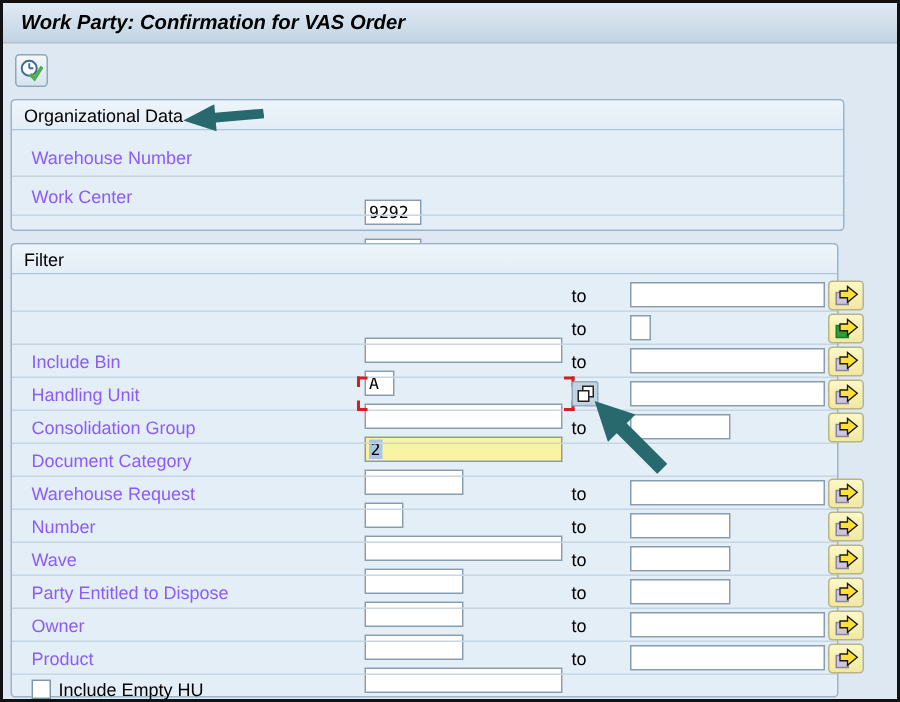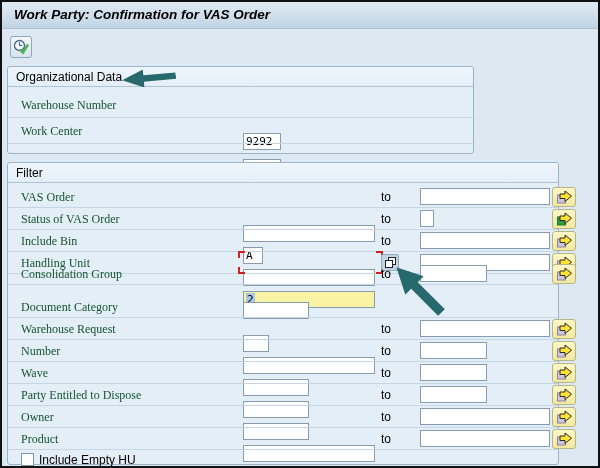--- a/index.html
+++ b/index.html
@@ -33,40 +33,40 @@
     padding: 0; cursor: pointer;
   }
   .exec-btn svg { display: block; margin: 2px auto; }
 
   .gbox {
     position: absolute;
     background: #e4eef7;
     border: 1px solid #9db4c8;
     border-radius: 3px;
   }
-  .gbox-org { left: 5px; top: 64px; width: 467px; height: 88px; }
+  .gbox-org { left: 5px; top: 64px; width: 556px; height: 88px; }
   .gbox-filter { left: 5px; top: 160px; width: 552px; height: 303px; }
 
   .gtitle {
     height: 20px; line-height: 20px;
     padding-left: 8px; font-size: 12px; color: #000;
     background: linear-gradient(#eef5fb, #e4eef7);
     border-bottom: 1px solid #b0c4d4;
     border-radius: 3px 3px 0 0;
   }
 
   .orow { position: absolute; left: 0; right: 0; height: 26px; border-bottom: 1px solid #c6d6e3; }
   .orow-1 { top: 25px; } .orow-2 { top: 51px; }
 
   .frow { position: absolute; left: 0; right: 0; height: 22px; border-bottom: 1px solid #c6d6e3; }
   .frow-last { border-bottom: none; }
 
   .lbl {
     position: absolute; left: 13px; top: 0;
-    font-size: 12px; color: #14532d; line-height: 22px; white-space: nowrap; font-family: Liberation Serif, serif;
+    font-size: 12px; color: #8b5cf6; line-height: 22px; white-space: nowrap;
   }
   .orow .lbl { line-height: 26px; }
 
   .fld {
     position: absolute; top: 2px; height: 17px;
     background: #fff; border: 1px solid #879cae;
     font-family: "DejaVu Sans Mono", monospace; font-size: 11px;
     padding: 0 2px; color: #000;
   }
   .orow .fld { top: 4px; }
@@ -163,36 +163,34 @@
       <span class="lbl">Work Center</span>
       <input class="fld f-from w-org" value="WVI1" style="">
     </div>
   </div>
   <div class="arrow arrow-org"></div>
 
   <div class="gbox gbox-filter">
     <div class="gtitle">Filter</div>
 
     <div class="frow" style="top:23px">
-      <span class="lbl">VAS Order</span>
       <input class="fld f-from w-wide" value="" style="">
       <span class="to">to</span>
       <input class="fld f-to w-wide-to" value="" style="">
       <button class="msel-btn">
         <span>
           <svg width="17" height="14" viewBox="0 0 17 14">
             <rect x="1.5" y="5" width="8" height="8" fill="#cfc6dd" stroke="#8a84a0" stroke-width="1"></rect>
             <polygon points="4,4 9,4 9,1 15.5,6.2 9,11.5 9,8.5 4,8.5" fill="#ffe13a" stroke="#1a1a1a" stroke-width="0.9"></polygon>
           </svg>
         </span>
       </button>
     </div>
 
     <div class="frow" style="top:45px">
-      <span class="lbl">Status of VAS Order</span>
       <input class="fld f-from w-tiny" value="A" style="">
       <span class="to">to</span>
       <input class="fld f-to w-tiny-to" value="" style="">
       <button class="msel-btn">
         <span>
           <svg width="17" height="14" viewBox="0 0 17 14">
             <rect x="1.5" y="5" width="8" height="8" fill="#2e9b3e" stroke="#1c7a2c" stroke-width="1"></rect>
             <polygon points="4,4 9,4 9,1 15.5,6.2 9,11.5 9,8.5 4,8.5" fill="#ffe13a" stroke="#1a1a1a" stroke-width="0.9"></polygon>
           </svg>
         </span>
@@ -235,21 +233,21 @@
       <button class="msel-btn">
         <span>
           <svg width="17" height="14" viewBox="0 0 17 14">
             <rect x="1.5" y="5" width="8" height="8" fill="#cfc6dd" stroke="#8a84a0" stroke-width="1"></rect>
             <polygon points="4,4 9,4 9,1 15.5,6.2 9,11.5 9,8.5 4,8.5" fill="#ffe13a" stroke="#1a1a1a" stroke-width="0.9"></polygon>
           </svg>
         </span>
       </button>
     </div>
 
-    <div class="frow" style="top:100px">
+    <div class="frow" style="top:111px">
       <span class="lbl">Consolidation Group</span>
       <input class="fld f-from w-med" value="" style="">
       <span class="to">to</span>
       <input class="fld f-to w-med-to" value="" style="">
       <button class="msel-btn">
         <span>
           <svg width="17" height="14" viewBox="0 0 17 14">
             <rect x="1.5" y="5" width="8" height="8" fill="#cfc6dd" stroke="#8a84a0" stroke-width="1"></rect>
             <polygon points="4,4 9,4 9,1 15.5,6.2 9,11.5 9,8.5 4,8.5" fill="#ffe13a" stroke="#1a1a1a" stroke-width="0.9"></polygon>
           </svg>

